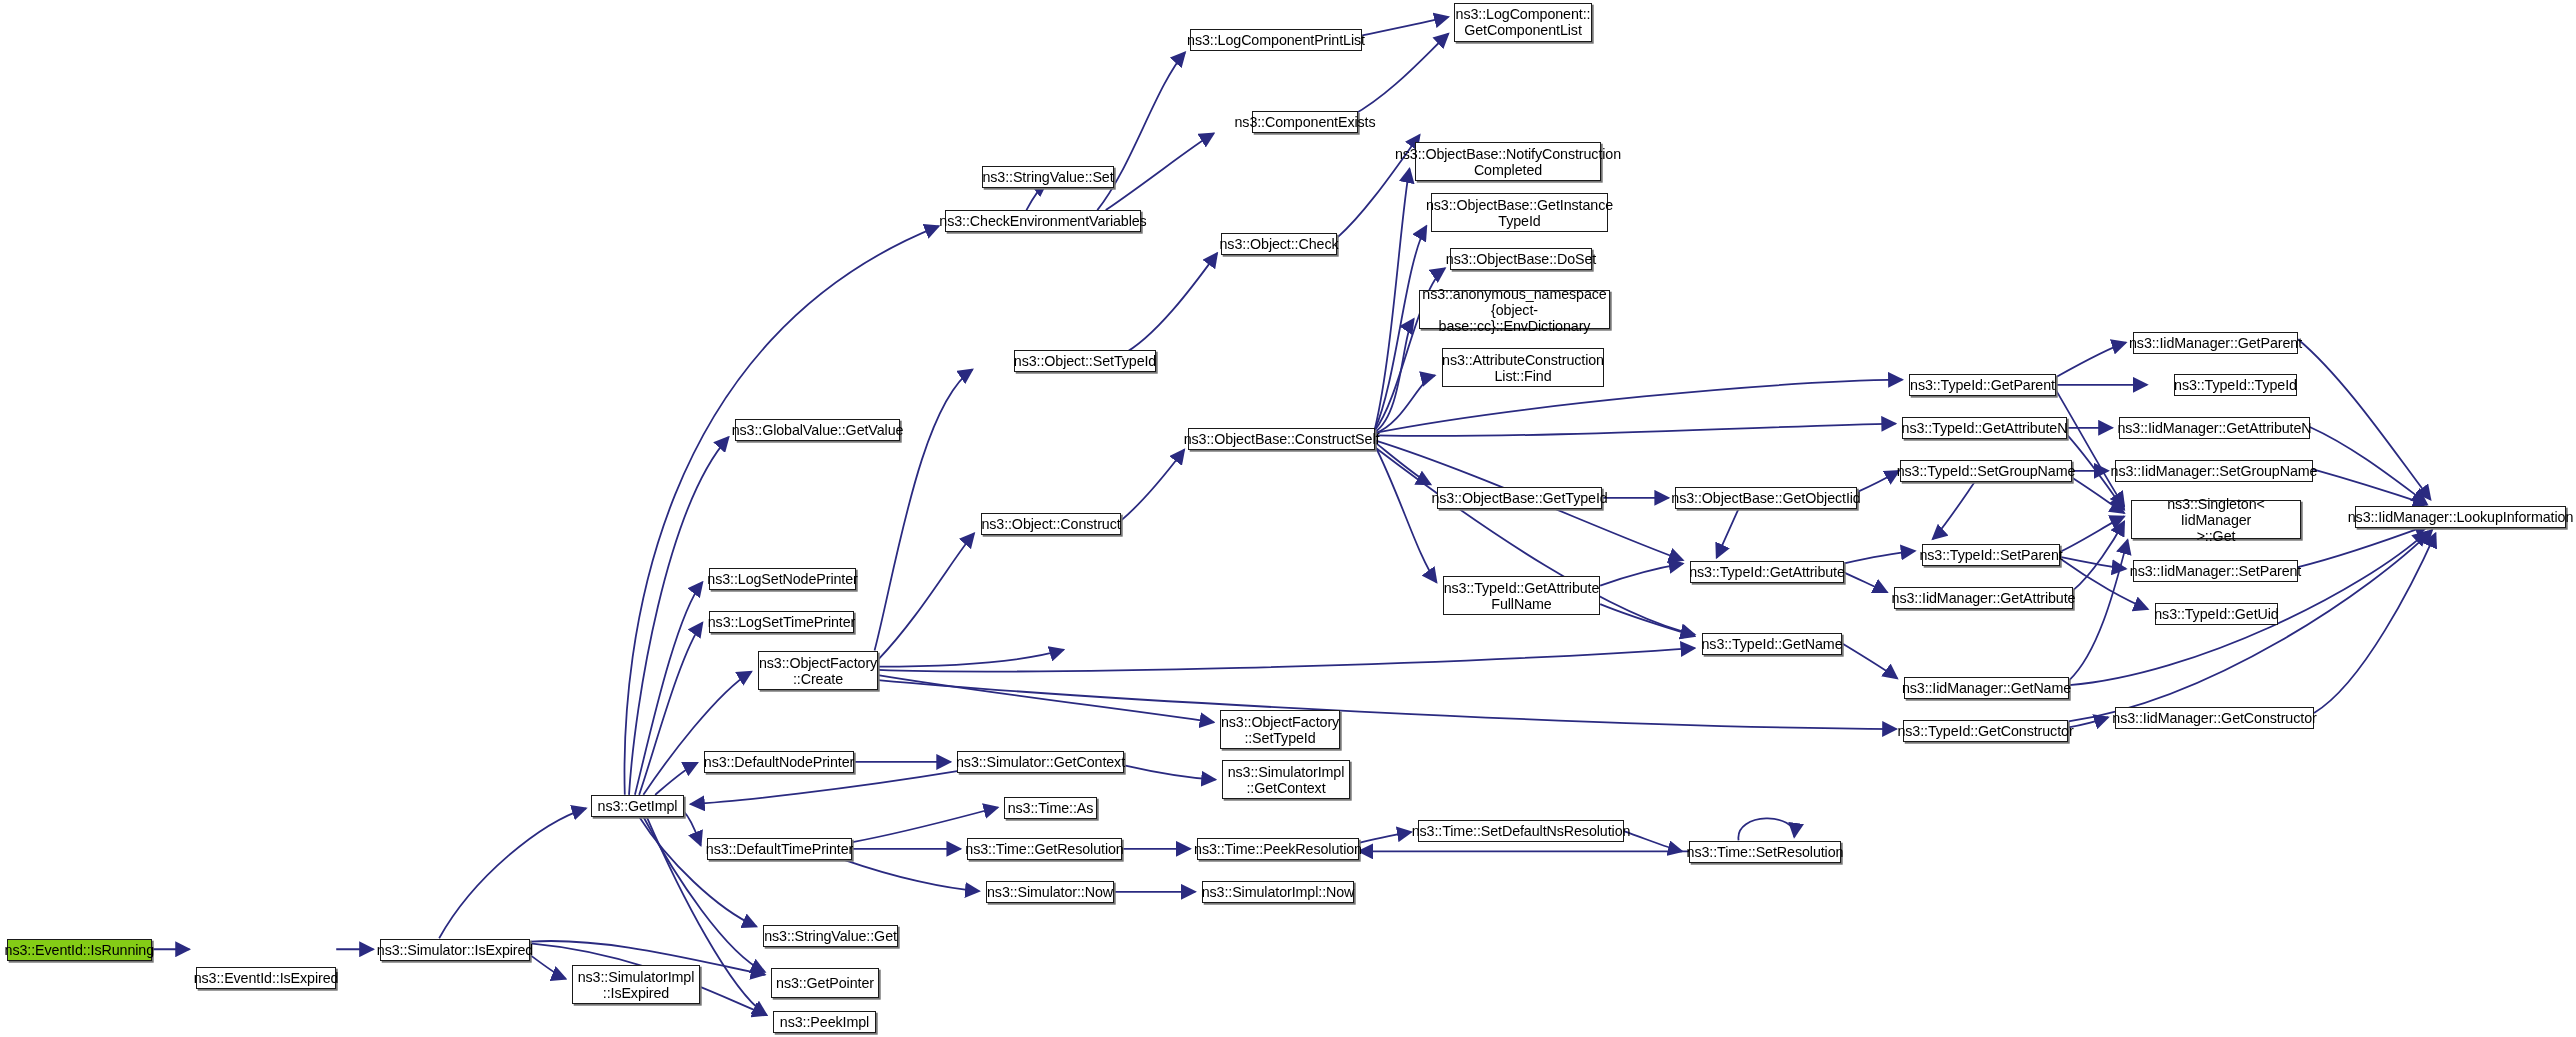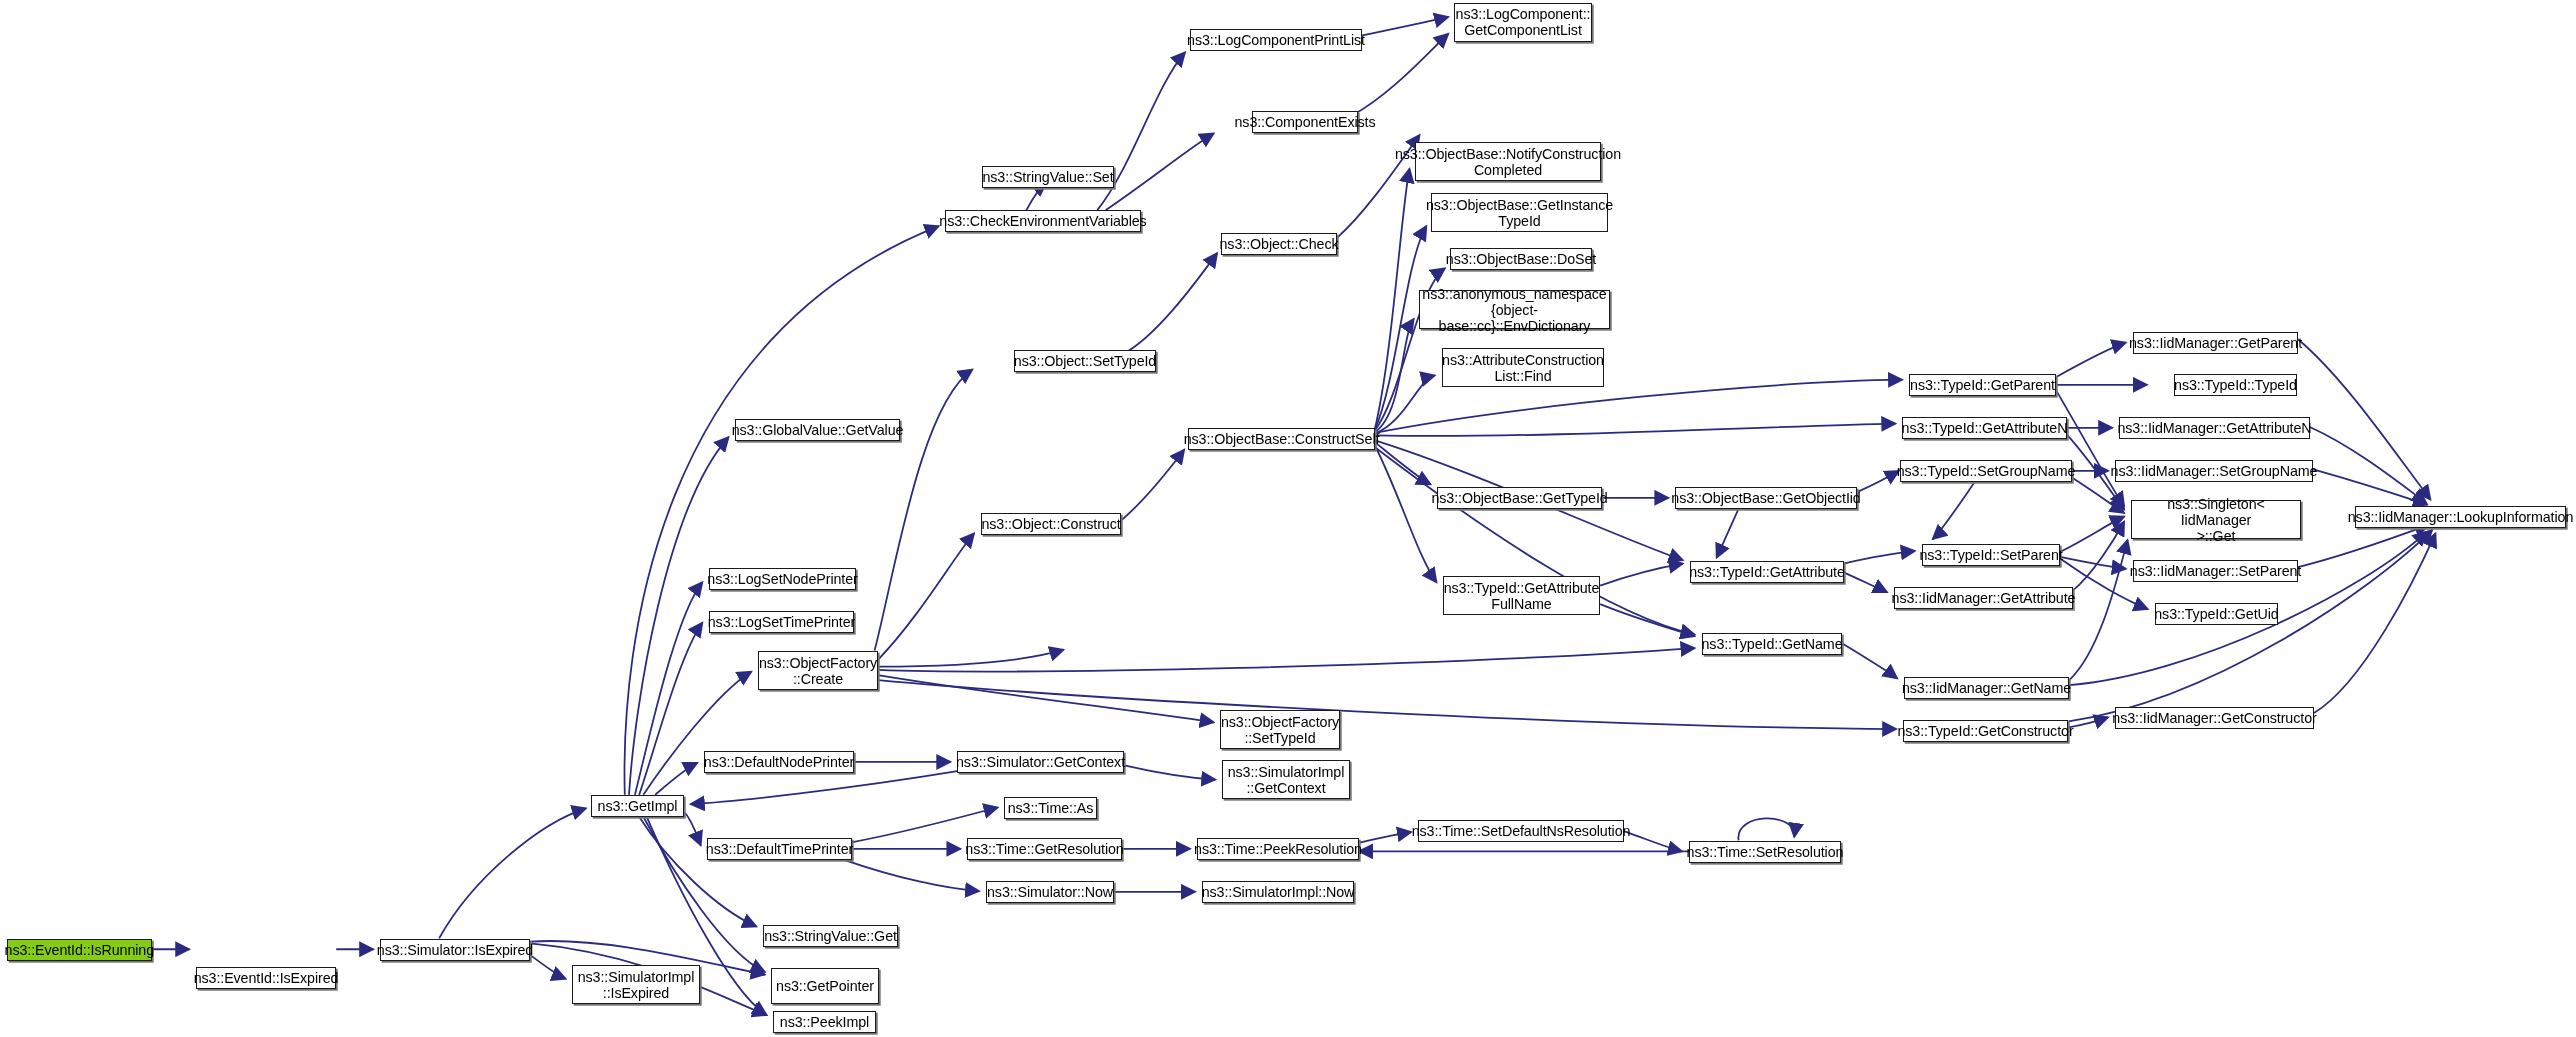--- a/index.html
+++ b/index.html
@@ -128,21 +128,21 @@
         <path d="M 2451,855 C 2620,830 2810,700 2882,628" marker-end="url(#arrow)"></path>
       </g>
   </svg>
 <div class="node cur" style="left: 6.8px; top: 939px; width: 145px; height: 22px;">ns3::EventId::IsRunning</div>
     <div class="node sh" style="left: 196px; top: 939px; width: 140px; height: 22px; margin-top: 28px;">ns3::EventId::IsExpired</div>
     <div class="node sh" style="left: 380px; top: 939px; width: 150px; height: 22px;">ns3::Simulator::IsExpired</div>
     <div class="node sh" style="left: 572px; top: 965px; width: 128px; height: 39px;">ns3::SimulatorImpl
 ::IsExpired</div>
     <div class="node sh" style="left: 591px; top: 795px; width: 93px; height: 22px;">ns3::GetImpl</div>
     <div class="node sh" style="left: 763px; top: 925px; width: 135px; height: 22px;">ns3::StringValue::Get</div>
-    <div class="node sh" style="left: 771px; top: 968px; width: 108px; height: 36px;">ns3::GetPointer</div>
+    <div class="node sh" style="left: 771px; top: 968px; width: 108px; height: 30px;">ns3::GetPointer</div>
     <div class="node sh" style="left: 773px; top: 1011px; width: 103px; height: 22px;">ns3::PeekImpl</div>
     <div class="node sh" style="left: 704px; top: 751px; width: 150px; height: 22px;">ns3::DefaultNodePrinter</div>
     <div class="node sh" style="left: 707px; top: 838px; width: 145px; height: 22px;">ns3::DefaultTimePrinter</div>
     <div class="node sh" style="left: 957px; top: 751px; width: 167px; height: 22px;">ns3::Simulator::GetContext</div>
     <div class="node sh" style="left: 1222px; top: 760px; width: 128px; height: 39px;">ns3::SimulatorImpl
 ::GetContext</div>
     <div class="node sh" style="left: 1004px; top: 797px; width: 93px; height: 22px;">ns3::Time::As</div>
     <div class="node sh" style="left: 967px; top: 838px; width: 155px; height: 22px;">ns3::Time::GetResolution</div>
     <div class="node sh" style="left: 1197px; top: 838px; width: 162px; height: 22px;">ns3::Time::PeekResolution</div>
     <div class="node" style="left: 1418px; top: 820px; width: 206px; height: 22px;">ns3::Time::SetDefaultNsResolution</div>

